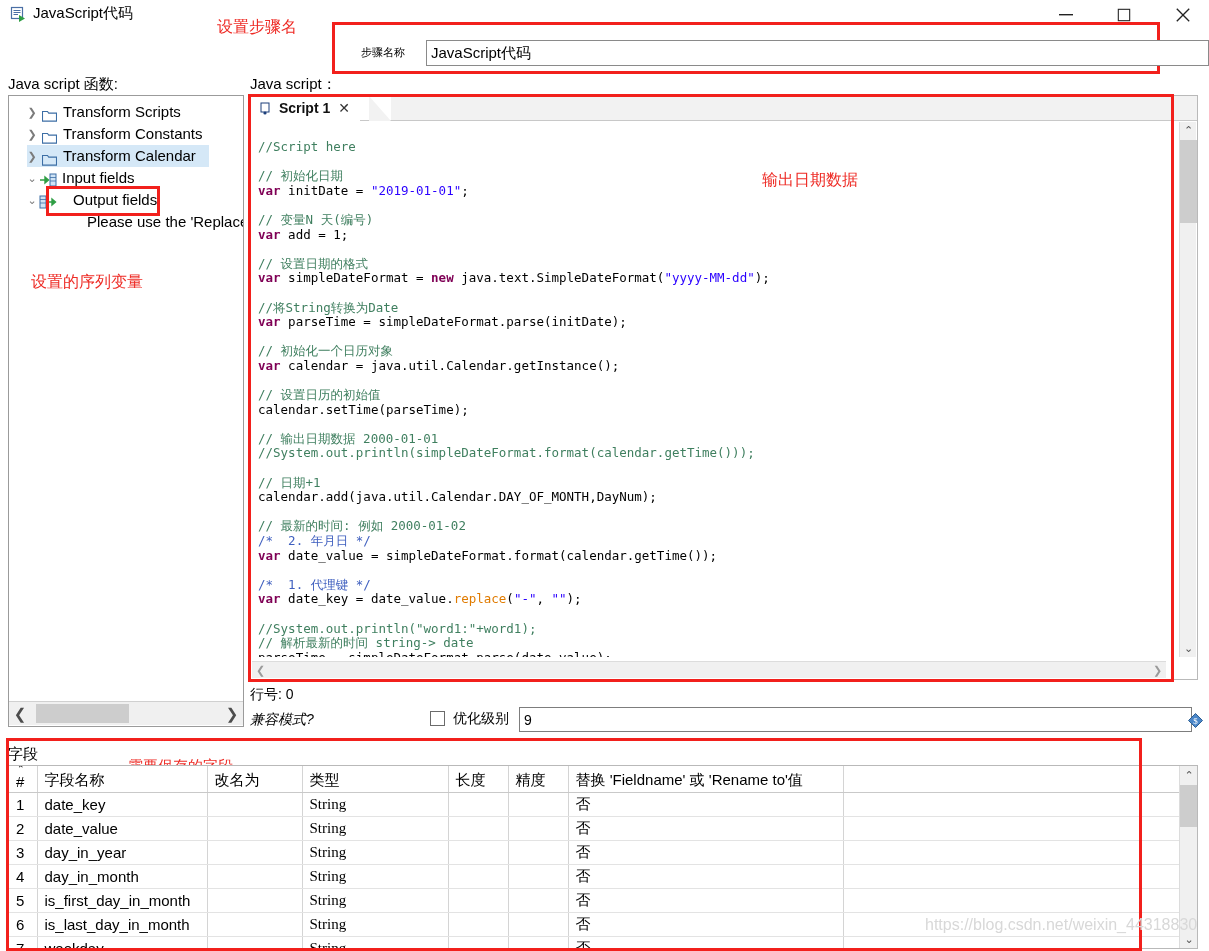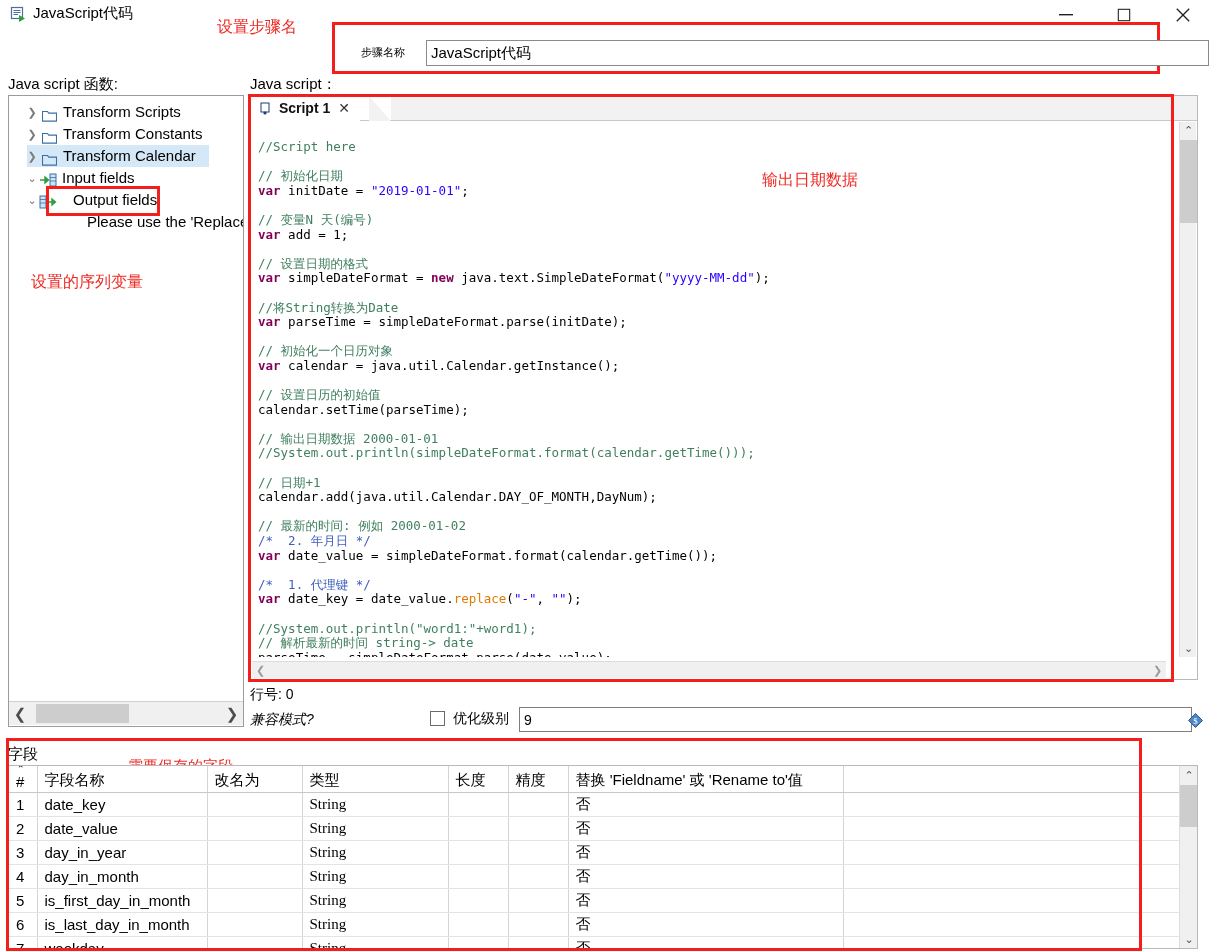--- a/index.html
+++ b/index.html
@@ -429,13 +429,14 @@
 
     <div class="grid-vscroll">
       <span class="up">⌃</span>
       <span class="thumb"></span>
       <span class="dn">⌄</span>
     </div>
   </div>
 
   <div class="redbox" style="left:6px; top:738px; width:1136px; height:213px;"></div>
 
+  <div class="watermark">https://blog.csdn.net/weixin_44318830</div>
 </div>
 
 </body></html>

